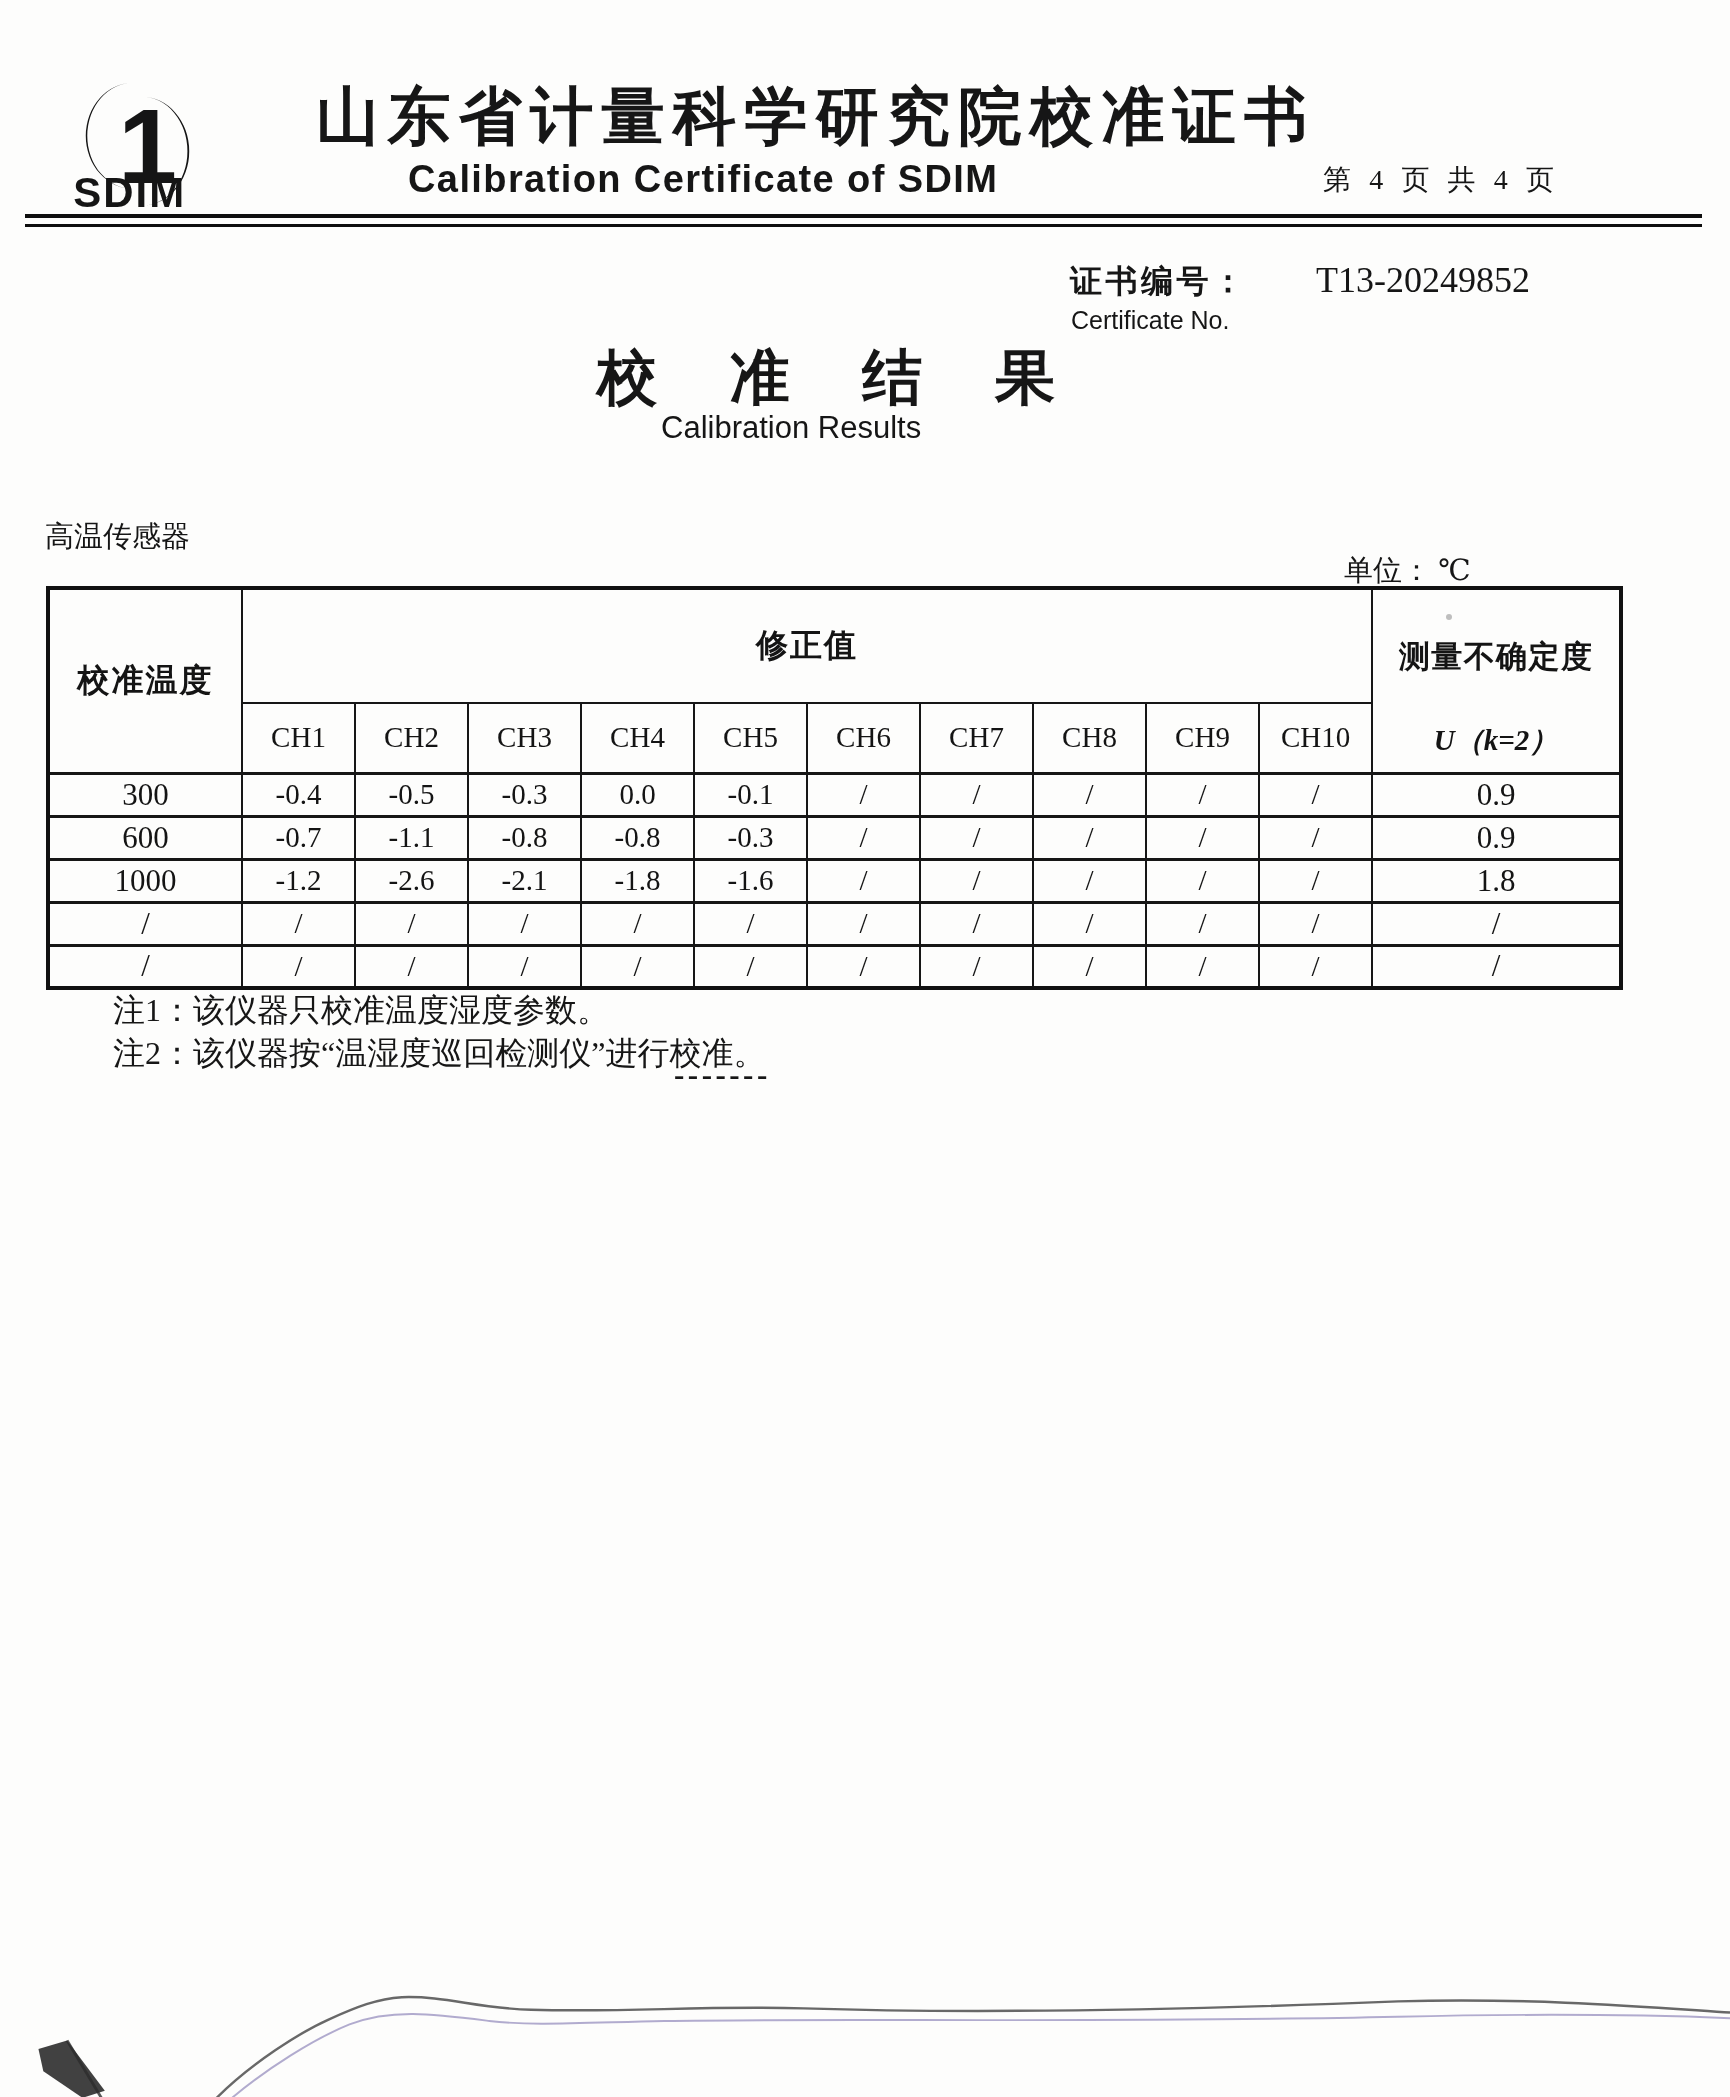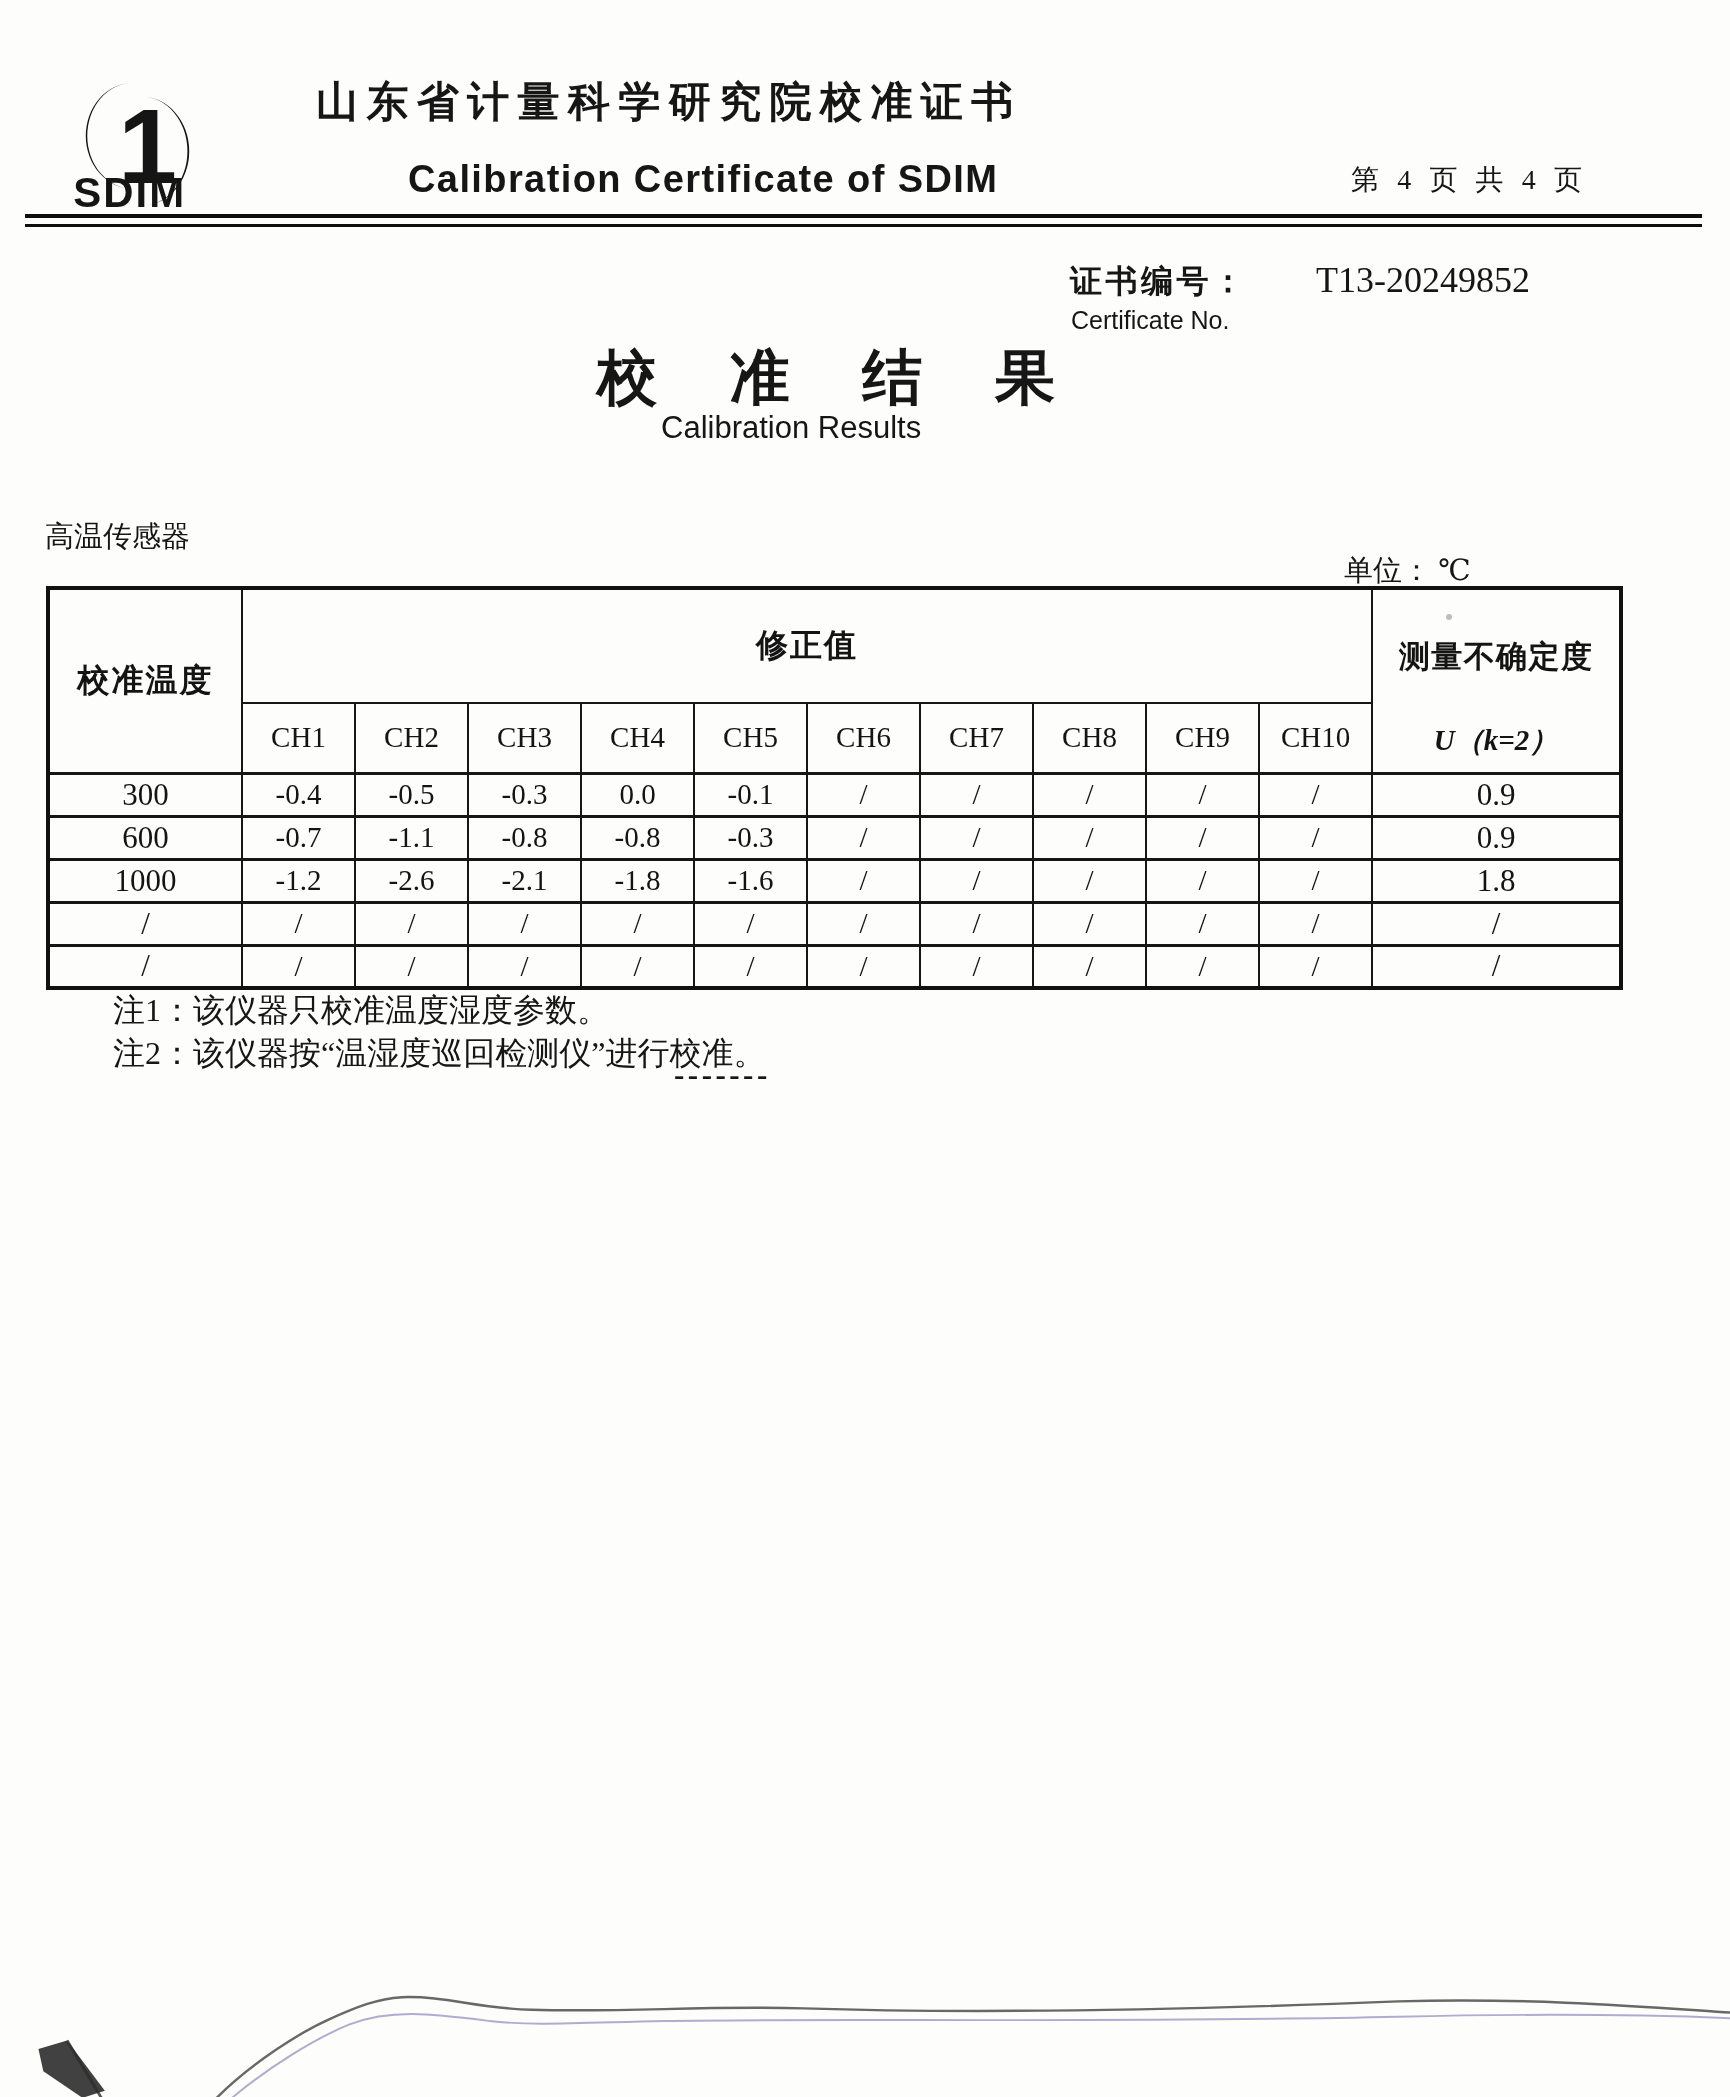--- a/index.html
+++ b/index.html
@@ -5,24 +5,24 @@
   html,body{margin:0;padding:0;background:#e8e8e8;}
   .page{
     position:relative;width:1730px;height:2097px;background:#fdfdfc;overflow:hidden;
     font-family:"Liberation Serif","DejaVu Serif",serif;color:#161616;
   }
   .sans{font-family:"Liberation Sans","DejaVu Sans",sans-serif;}
   .abs{position:absolute;}
 
   
   .logo{left:69px;top:77px;width:137px;height:133px;}
-  .cn-title{left:316px;top:74px;font-size:42px;font-weight:bold;letter-spacing:8.4px;white-space:nowrap;
+  .cn-title{left:316px;top:74px;font-size:63px;font-weight:bold;letter-spacing:8.4px;white-space:nowrap;
             font-family:"Liberation Sans","DejaVu Sans",sans-serif;}
   .en-title{left:408px;top:158px;font-size:38px;font-weight:bold;letter-spacing:1.4px;white-space:nowrap;}
-  .page-info{left:1351px;top:161px;font-size:28px;letter-spacing:5.6px;white-space:nowrap;text-align:right;}
+  .page-info{left:1323px;top:161px;font-size:28px;letter-spacing:5.6px;white-space:nowrap;text-align:right;}
   .rule{left:25px;top:214px;width:1677px;height:6.3px;border-top:4.9px solid #0e0e0e;border-bottom:3.5px solid #0e0e0e;}
 
   
   .cert-label{left:1070px;top:260px;font-size:32px;font-weight:bold;letter-spacing:3.5px;white-space:nowrap;}
   .cert-no{left:1316px;top:259px;font-size:36px;white-space:nowrap;}
   .cert-label-en{left:1071px;top:306px;font-size:25px;white-space:nowrap;}
 
   
   .sec-title{left:597px;top:338px;font-size:60px;font-weight:bold;letter-spacing:28px;white-space:nowrap;
              font-family:"Liberation Sans","DejaVu Sans",sans-serif;}

